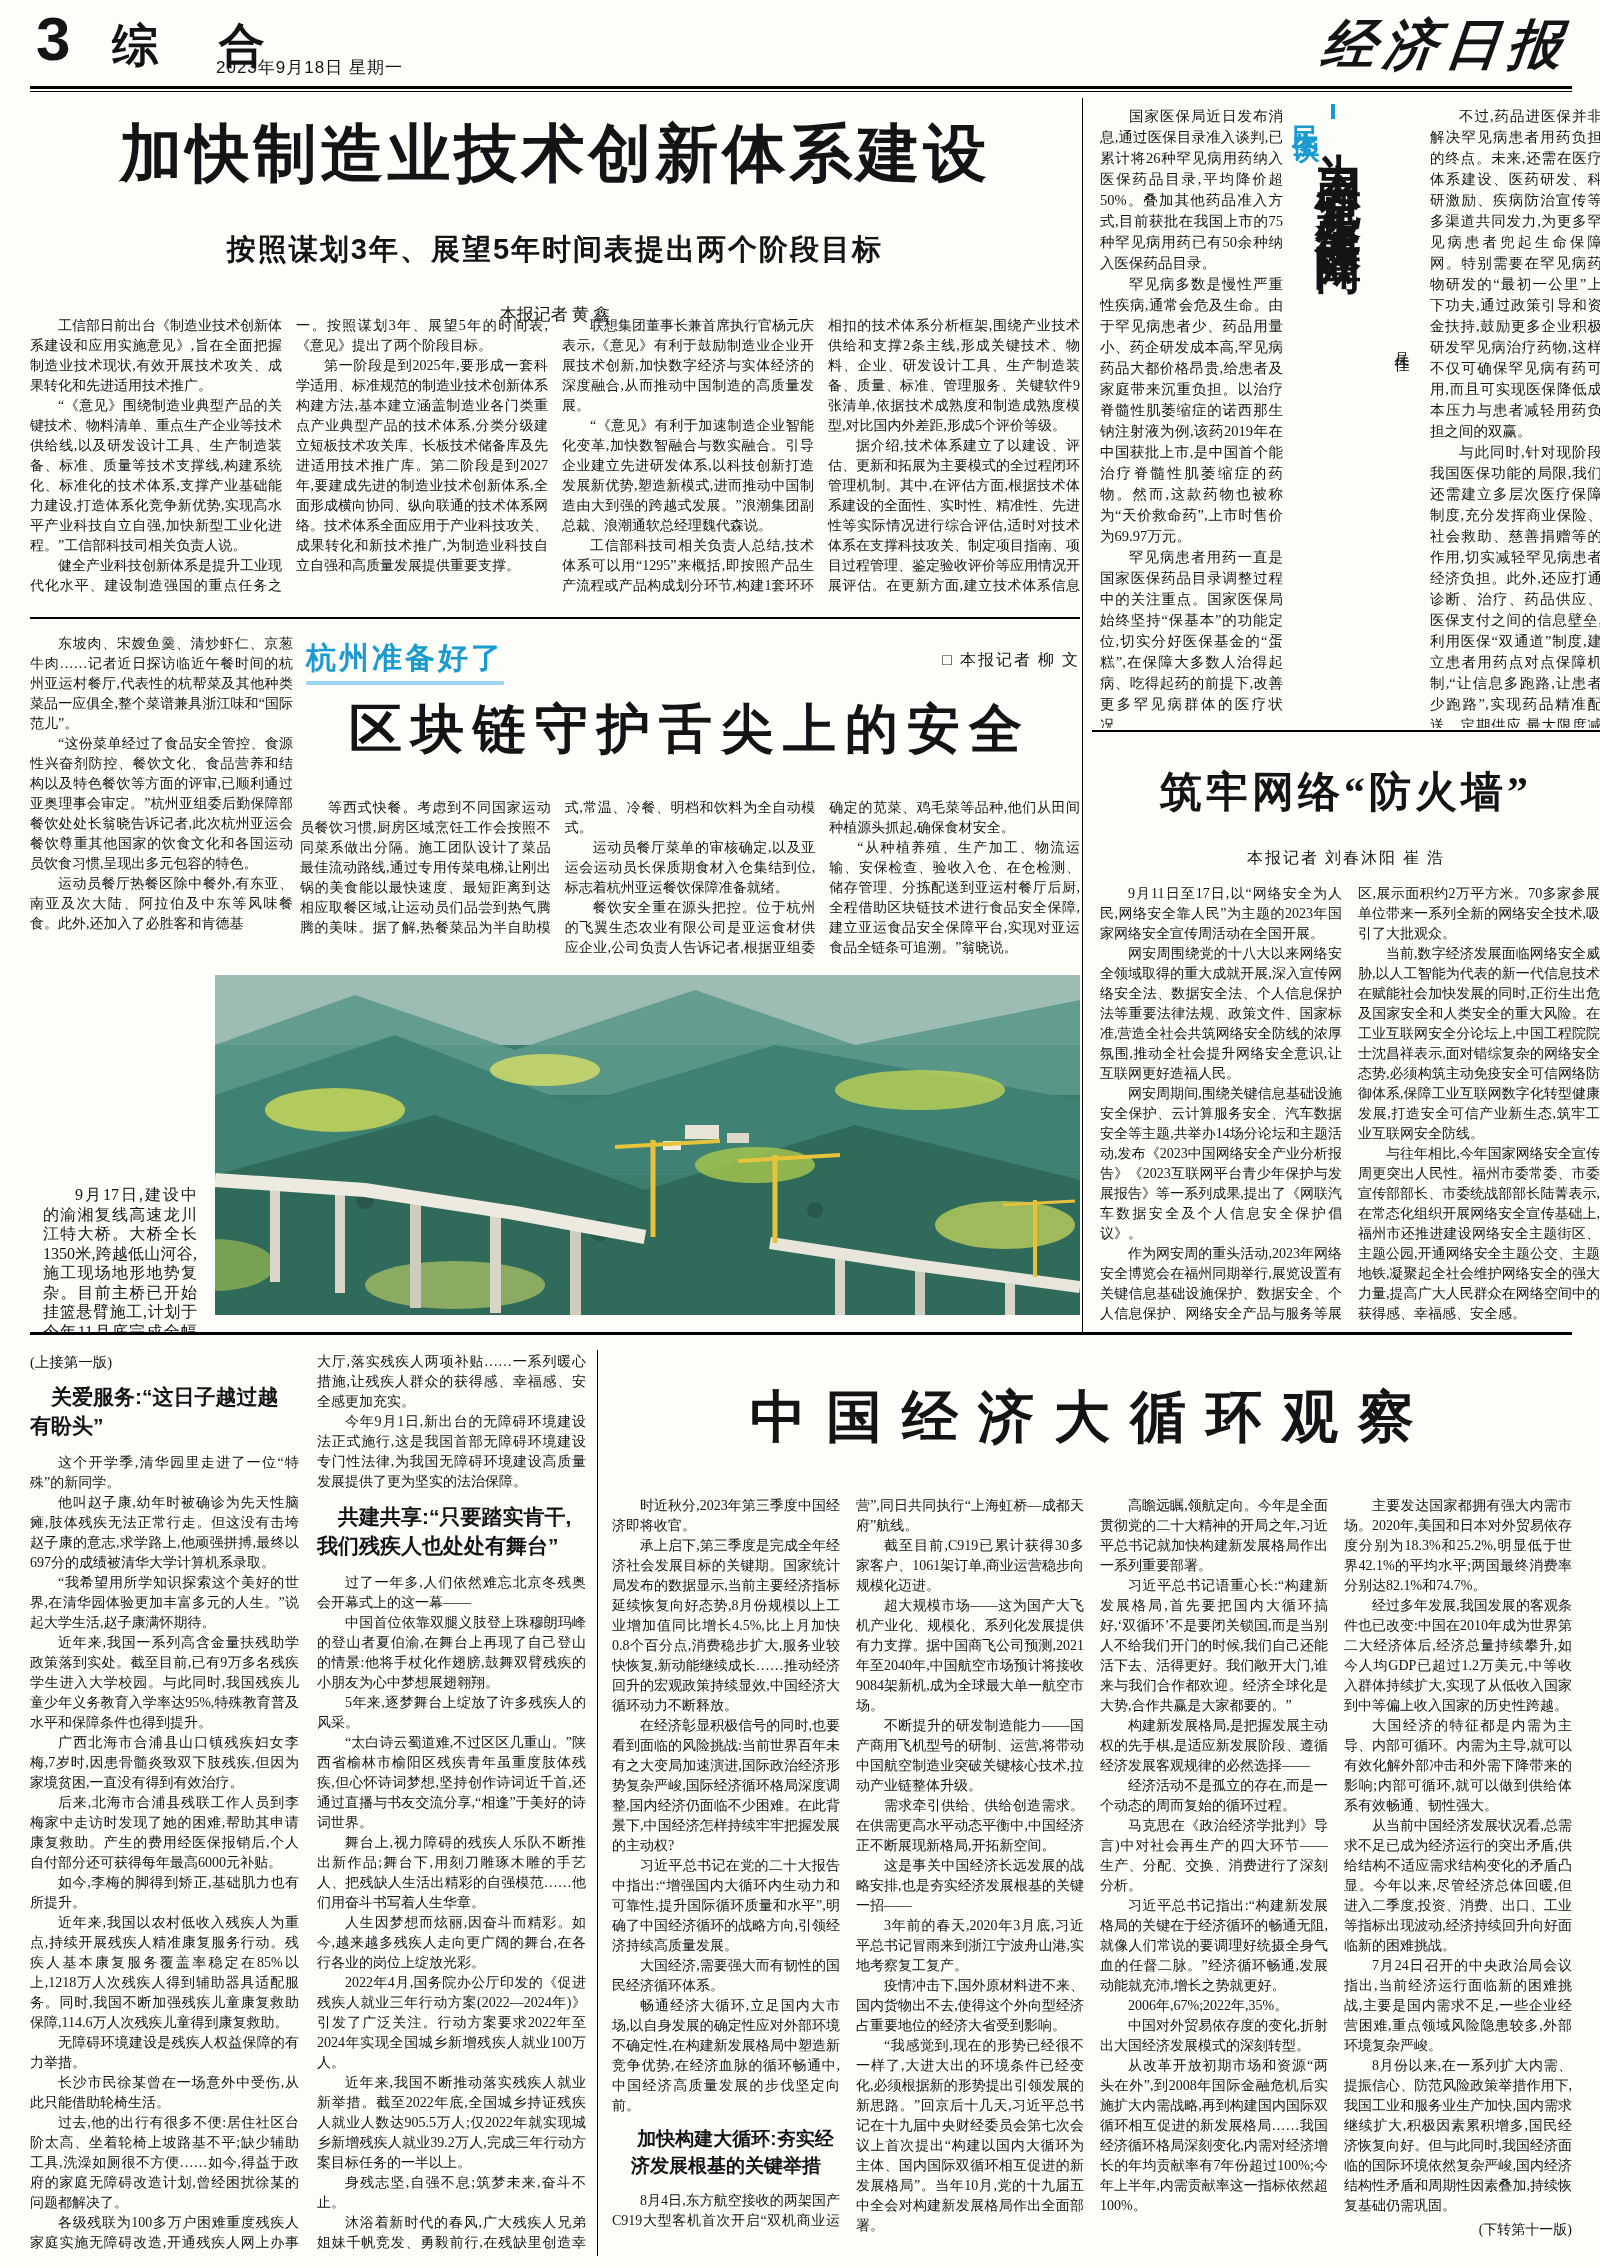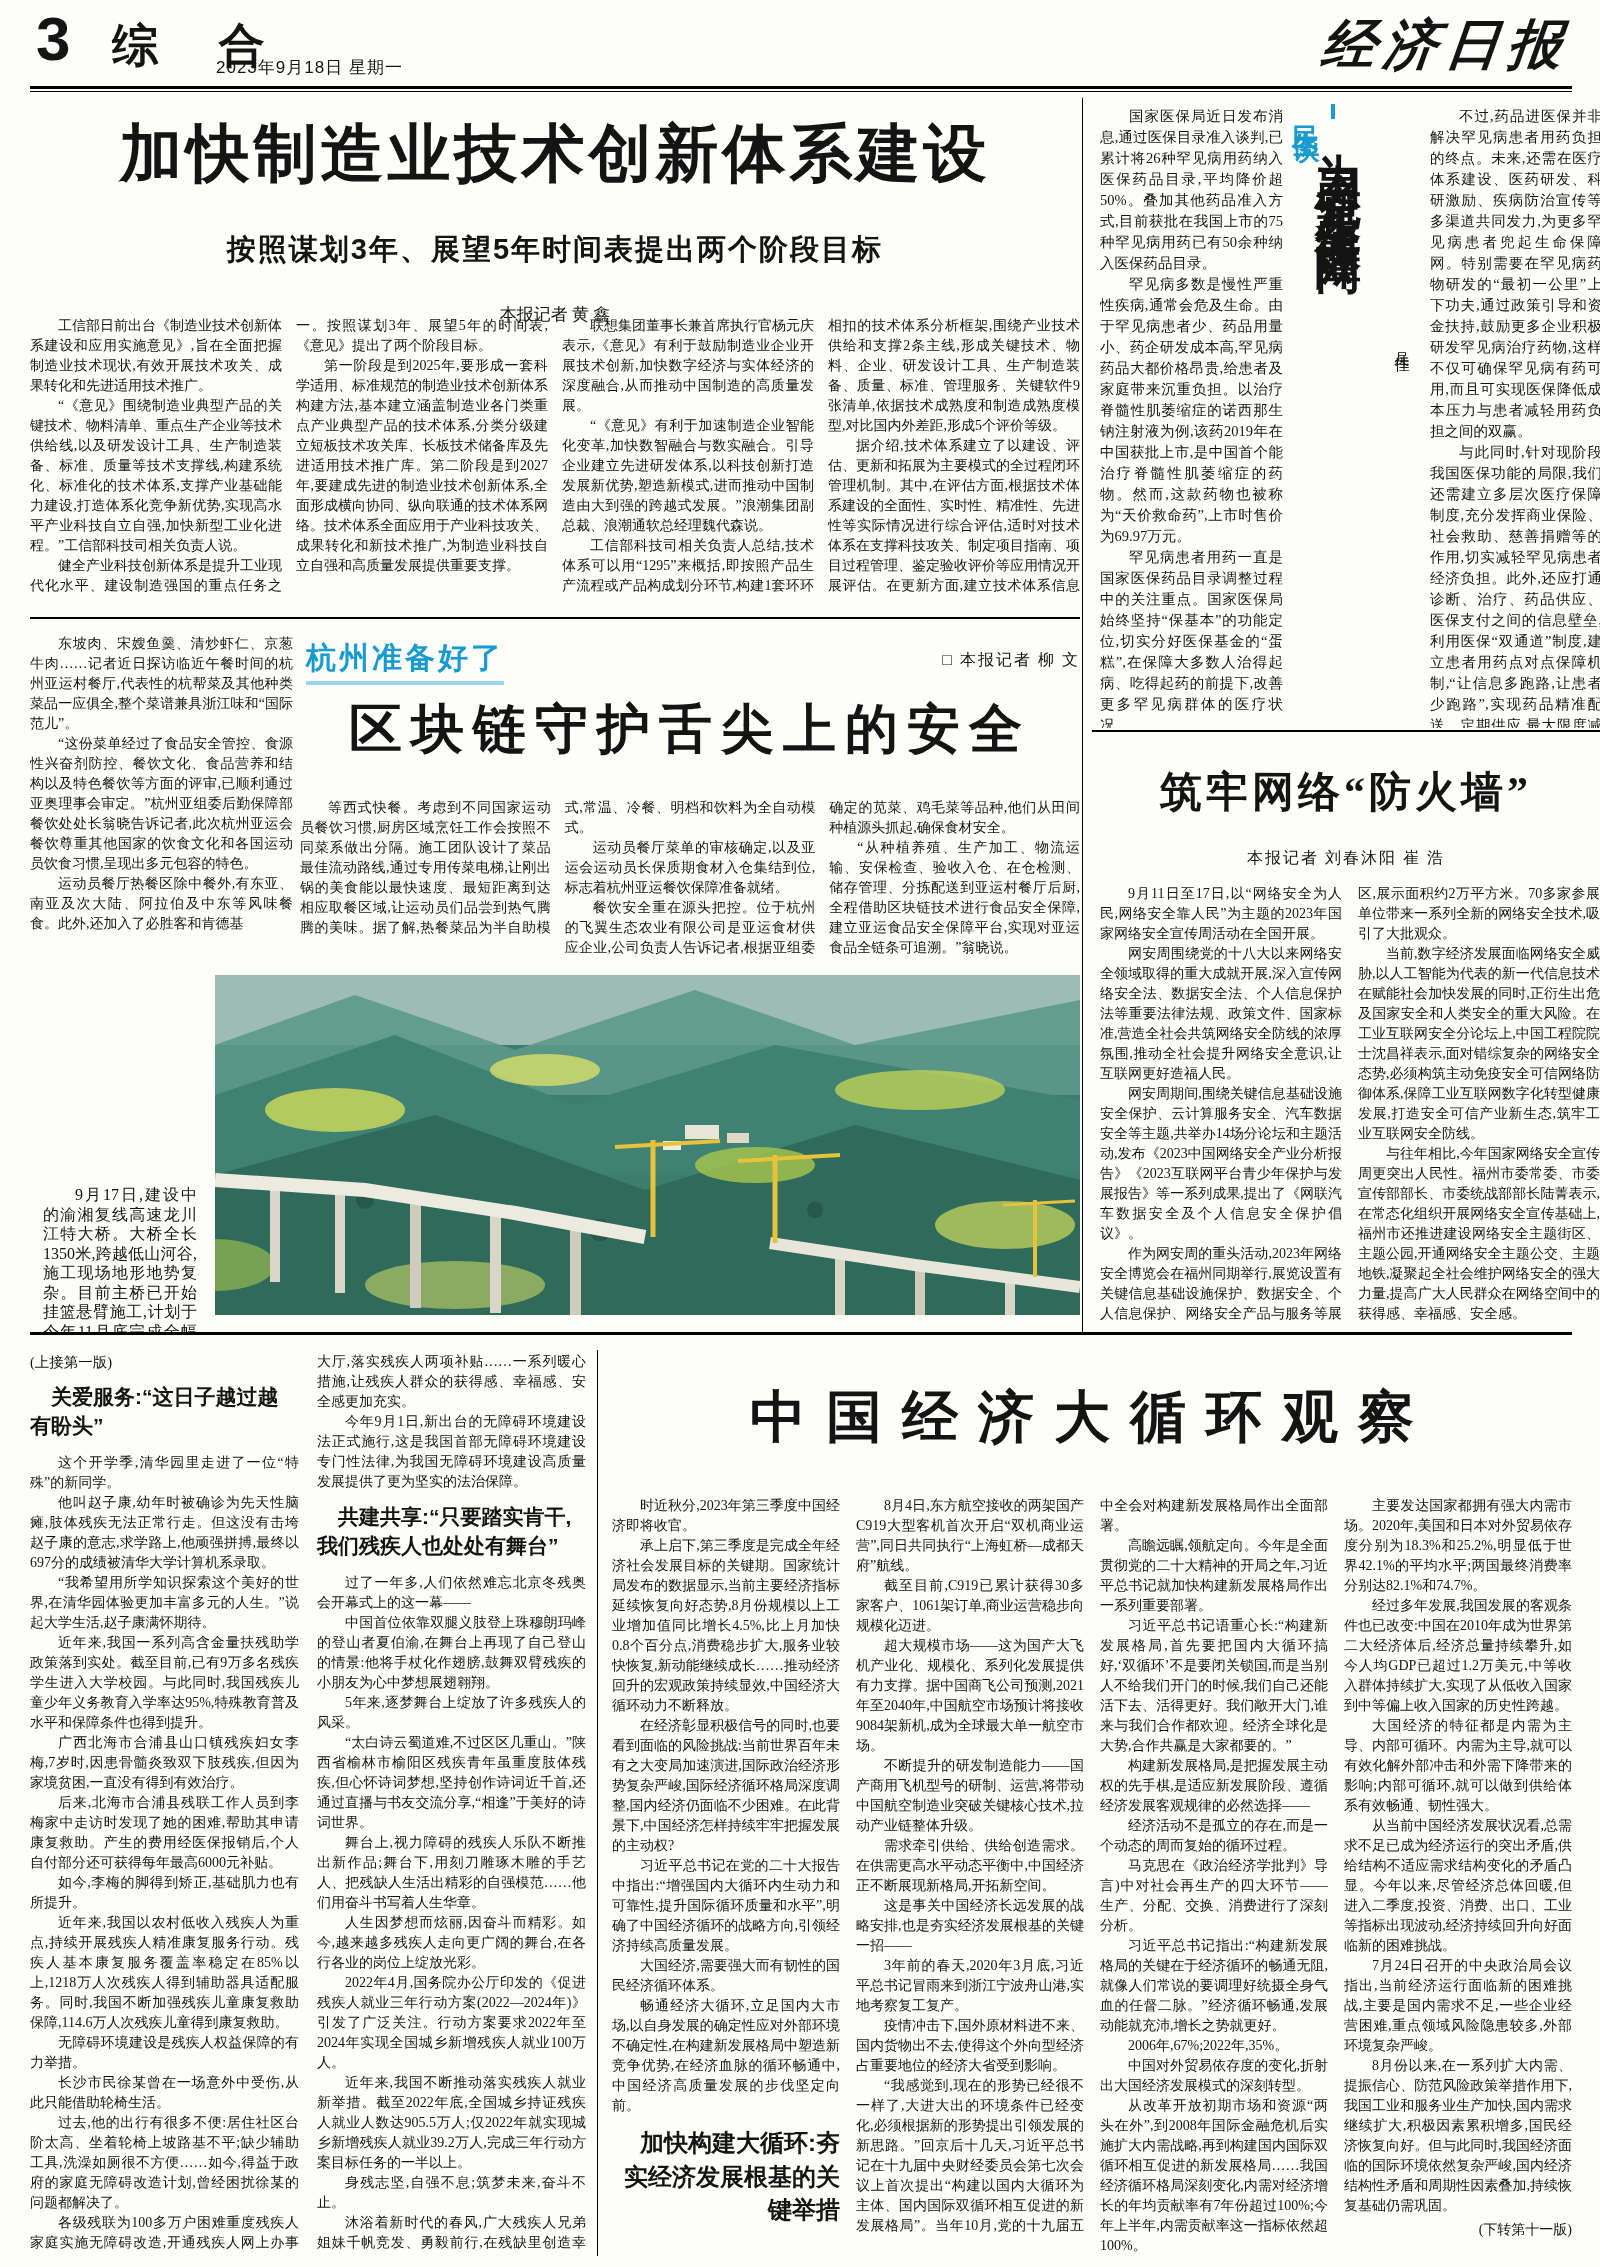--- a/index.html
+++ b/index.html
@@ -63,21 +63,21 @@
   .net-byline{left:1092px;top:848px;width:508px;text-align:center;font-size:16px;letter-spacing:2px;}
   .net-body{left:1100px;top:884px;width:500px;height:446px;column-count:2;column-gap:16px;overflow:hidden;}
 
   
   .mid-rule{left:30px;top:1332px;width:1542px;height:3px;}
   .cont-body{left:30px;top:1352px;width:556px;height:906px;column-count:2;column-gap:18px;overflow:hidden;}
   .cont-body p.sub{font-size:21px;text-align:left;text-indent:1em;}
   .vrule-bottom{left:597px;top:1350px;height:906px;}
   .eco-headline{left:612px;top:1380px;width:960px;margin:0;text-align:center;font-size:56px;font-weight:bold;letter-spacing:20px;}
   .eco-body{left:612px;top:1496px;width:960px;height:762px;column-count:4;column-gap:16px;overflow:hidden;}
-  .eco-body p.sub{font-size:24px;text-align:right;text-indent:1em;}
+  .eco-body p.sub{font-size:19px;text-align:center;text-indent:1em;}
 </style>
 </head>
 <body>
 
 <div class="page">
 
   <div class="abs pagenum sans">3</div>
   <div class="abs section-title sans">综 合</div>
   <div class="abs edition-date sans">2023年9月18日  星期一</div>
   <div class="abs brand">经济日报</div>

